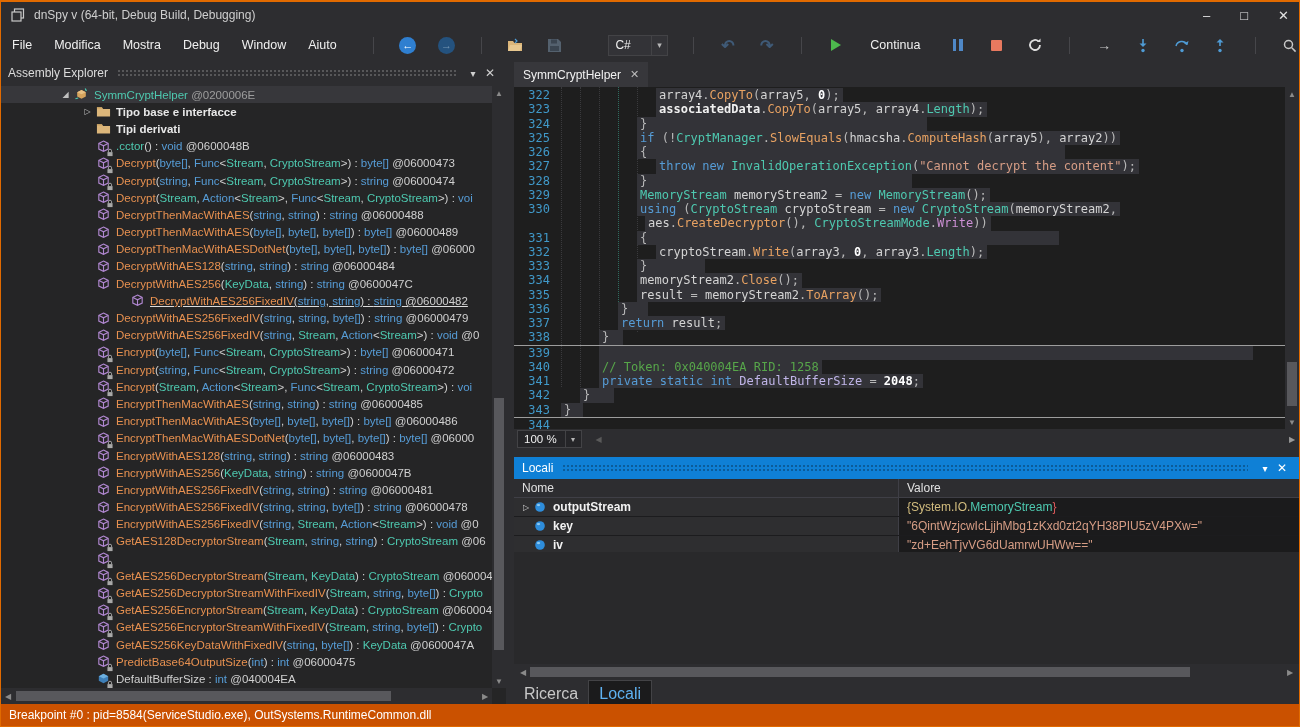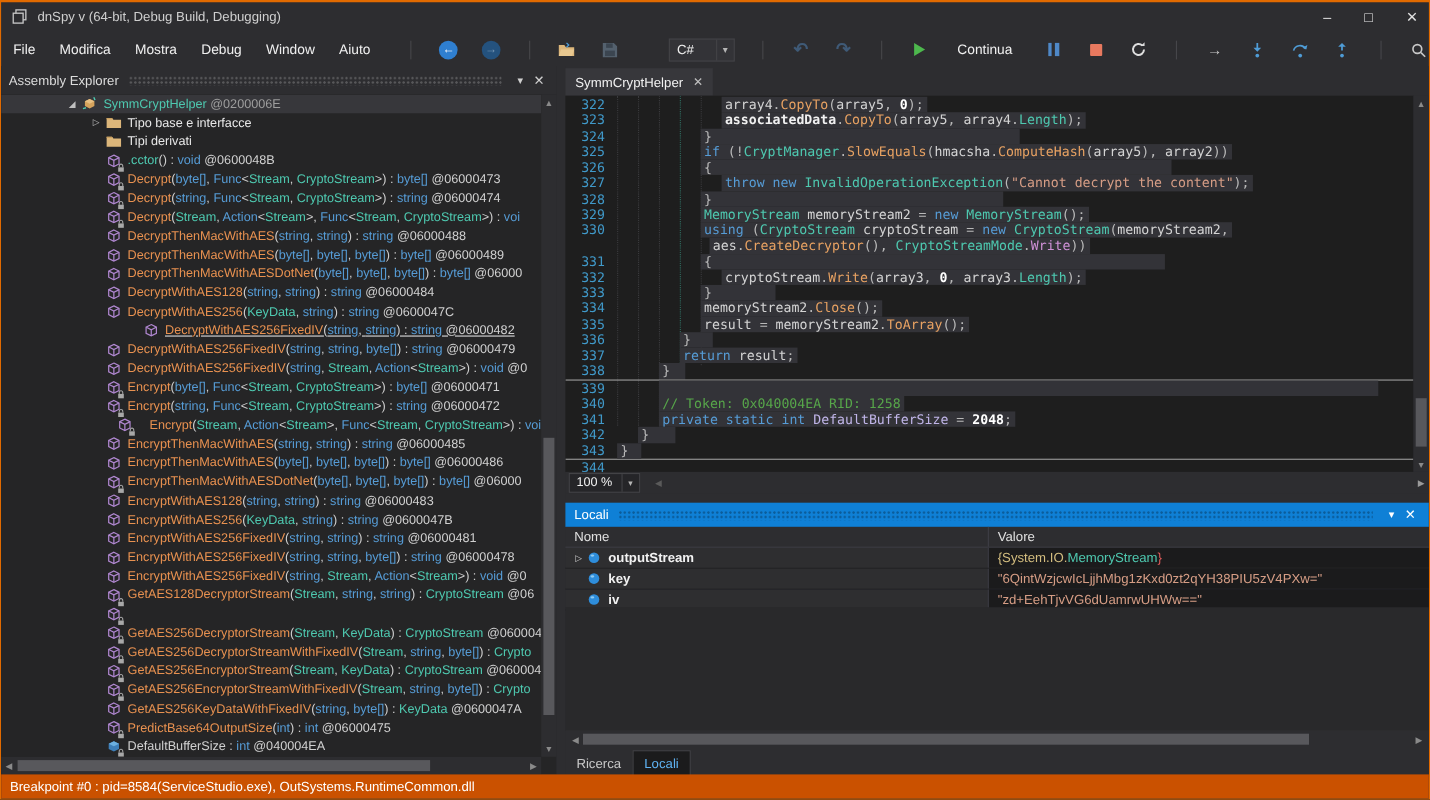--- a/index.html
+++ b/index.html
@@ -34,21 +34,21 @@
   .head-x{width:18px;text-align:center;color:#d0d0d0;font-size:12px;}
   #left-panel{position:absolute;left:0;top:58px;width:505px;bottom:22px;background:#252526;}
   #tree{position:absolute;top:26px;left:0;right:14px;bottom:16px;overflow:hidden;background:#252526;}
   .trow{height:17.2px;display:flex;align-items:center;white-space:nowrap;font-size:11.5px;}
   .trow.sel{background:#37373b;}
   .exp{width:17px;font-size:8px;color:#c0c0c0;text-align:center;flex:none;}
   .tico{width:15px;height:15px;position:relative;flex:none;margin-right:5px;}
   .tico svg{width:15px;height:15px;display:block;}
   .lock{position:absolute;right:-3px;bottom:-3px;width:8px;height:9px;}
   .lock svg{width:8px;height:9px;display:block;}
-  .s-t{color:#4ec9b0;} .s-k{color:#569cd6;} .s-m{color:#e89150;} .s-p{color:#d0d0d0;} .s-a{color:#9d9d9d;} .s-f{color:#e8e8e8;}
+  .s-t{color:#4ec9b0;} .s-k{color:#569cd6;} .s-m{color:#e89150;} .s-p{color:#d0d0d0;} .s-a{color:#9d9d9d;} .s-f{color:#e8e8e8;font-weight:bold;}
   
   .sb-v{position:absolute;width:14px;background:#2d2d30;}
   .sb-h{position:absolute;height:16px;background:#2d2d30;}
   .sb-arrow{position:absolute;color:#8a8a8a;font-size:8px;width:14px;height:14px;display:flex;align-items:center;justify-content:center;}
   .sb-thumb{position:absolute;background:#58585c;}
   
   #splitter{position:absolute;left:505px;top:58px;width:8px;bottom:22px;background:#2d2d30;}
   #right{position:absolute;left:513px;top:58px;right:0;bottom:22px;background:#2d2d30;}
   #tabstrip{position:absolute;left:0;top:0;right:0;height:27px;display:flex;align-items:flex-end;}
   .doc-tab{height:25px;background:#37373b;color:#f2f2f2;font-size:12px;display:flex;align-items:center;padding:0 9px;gap:9px;}
@@ -81,21 +81,21 @@
   .lrow{height:18px;display:flex;font-size:12px;border-bottom:1px solid #1c1c1e;}
   .lcell-n{width:385px;background:#2e2e30;display:flex;align-items:center;border-right:1px solid #3f3f46;box-sizing:border-box;}
   .lcell-v{flex:1;background:#1b1b1c;display:flex;align-items:center;padding-left:8px;white-space:nowrap;overflow:hidden;}
   .lexp{width:14px;margin-left:5px;font-size:8px;color:#d0d0d0;text-align:center;}
   .lico{width:14px;height:14px;margin-right:6px;}
   .lico svg{width:14px;height:14px;display:block;}
   .lname{color:#f2f2f2;font-weight:bold;}
   .v-br{color:#d3bd7f;} .v-ty{color:#4ec9b0;} .v-bc{color:#e05b5b;} .v-st{color:#d69d85;}
   #locals-fill{position:absolute;left:0;top:492px;right:0;height:112px;background:#29292b;}
   #loc-hscroll{left:0;right:0;top:604px;}
-  #bottom-tabs{position:absolute;left:0;top:620px;right:0;height:27px;display:flex;align-items:center;font-size:12px;}
+  #bottom-tabs{position:absolute;left:0;top:620px;right:0;height:27px;display:flex;align-items:center;font-size:16px;}
   .btab{padding:4px 10px;color:#c8c8c8;}
   .btab.active{background:#1b1b1c;border:1px solid #434346;color:#5fb2f2;}
   
   #statusbar{position:absolute;left:0;right:0;bottom:0;height:22px;background:#ca5100;color:#ffffff;
              font-size:12px;display:flex;align-items:center;padding-left:8px;box-sizing:border-box;}
 </style>
 </head>
 <body>
 
 <div id="app">
@@ -434,21 +434,21 @@
             </svg>
             <span class="lock">
               <svg viewBox="0 0 10 11">
                 <path d="M3 5V3.4a2 2 0 014 0V5" stroke="#a8a8a8" stroke-width="1.2" fill="none"></path>
                 <rect x="1.8" y="5" width="6.4" height="5" fill="#a8a8a8"></rect>
               </svg>
             </span>
           </span>
           <span><span class="s-m">Encrypt</span><span class="s-p">(</span><span class="s-k">string</span><span class="s-p">, </span><span class="s-k">Func</span><span class="s-p">&lt;</span><span class="s-t">Stream</span><span class="s-p">, </span><span class="s-t">CryptoStream</span><span class="s-p">&gt;) : </span><span class="s-k">string</span><span class="s-p"> @06000472</span></span>
         </div>
-        <div class="trow" style="padding-left: 78px; justify-content: space-between;">
+        <div class="trow" style="padding-left: 78px;">
           <span class="exp"></span>
           <span class="tico">
             <svg viewBox="0 0 16 16">
               <path d="M8 2.2l5 2.5v6L8 13.2l-5-2.5v-6z" fill="none" stroke="#b087d0" stroke-width="1.2"></path>
               <path d="M3.2 4.8L8 7.2l4.8-2.4M8 7.2v5.8" stroke="#b087d0" stroke-width="1.2" fill="none"></path>
             </svg>
             <span class="lock">
               <svg viewBox="0 0 10 11">
                 <path d="M3 5V3.4a2 2 0 014 0V5" stroke="#a8a8a8" stroke-width="1.2" fill="none"></path>
                 <rect x="1.8" y="5" width="6.4" height="5" fill="#a8a8a8"></rect>

